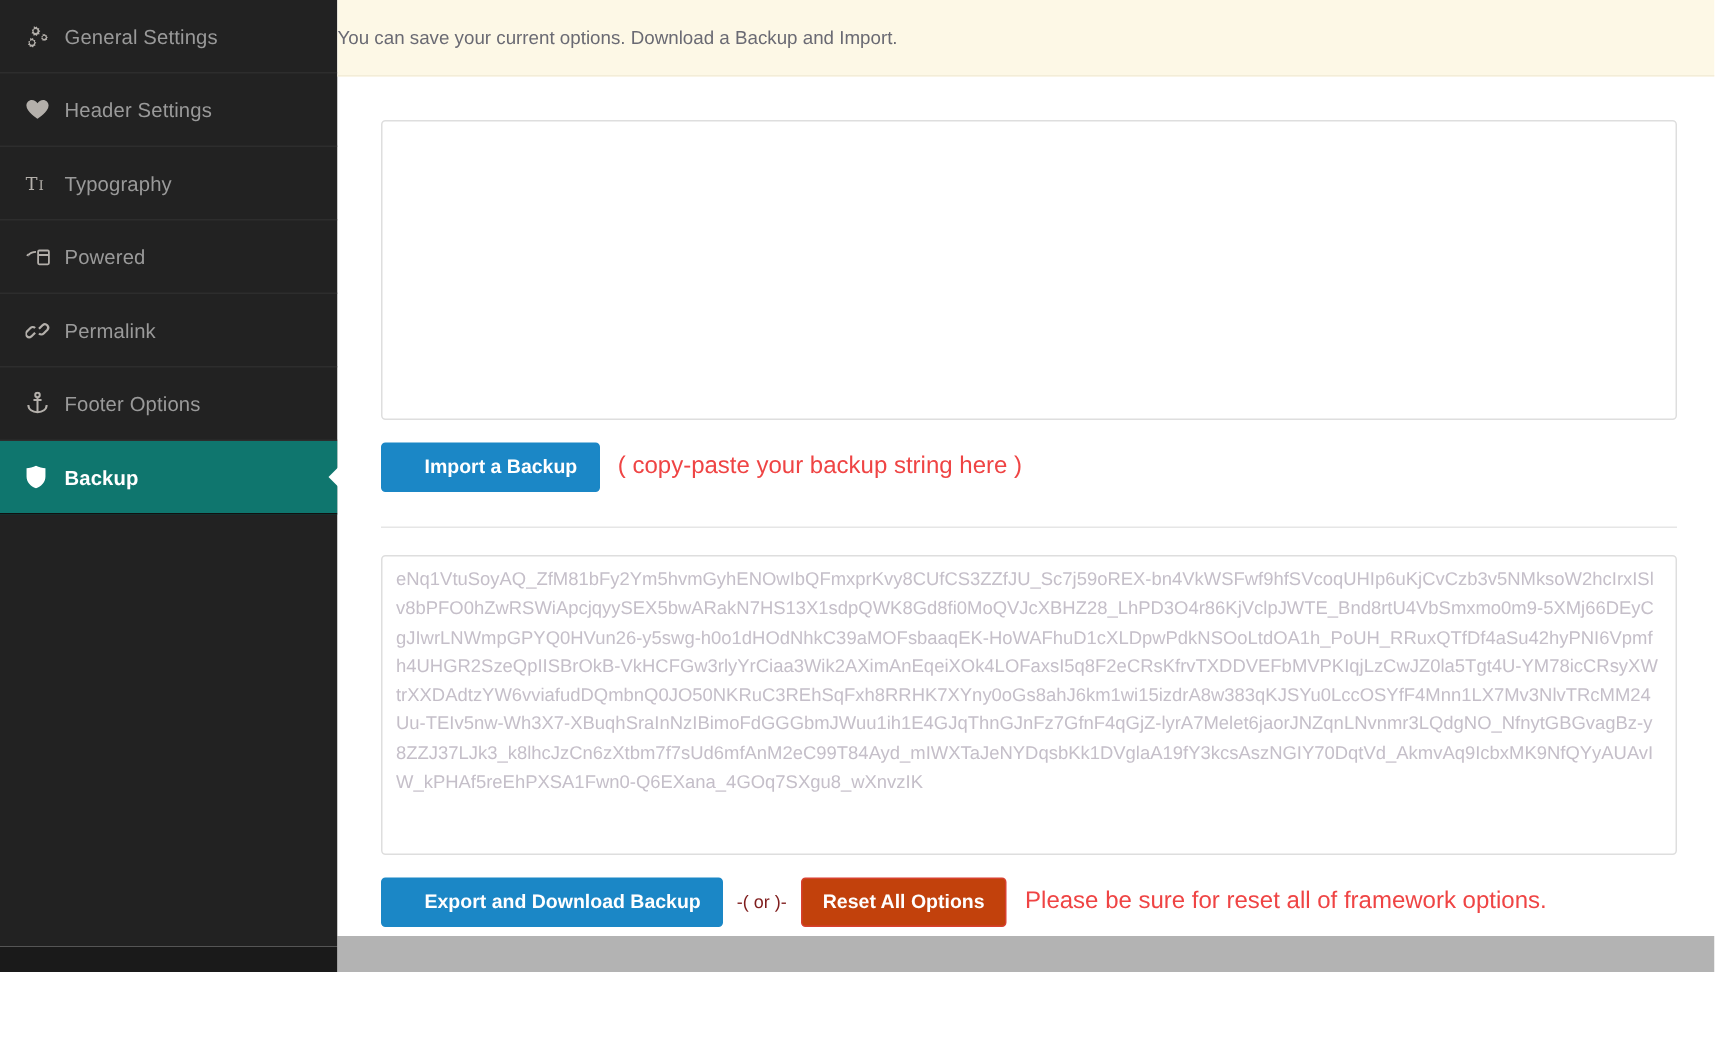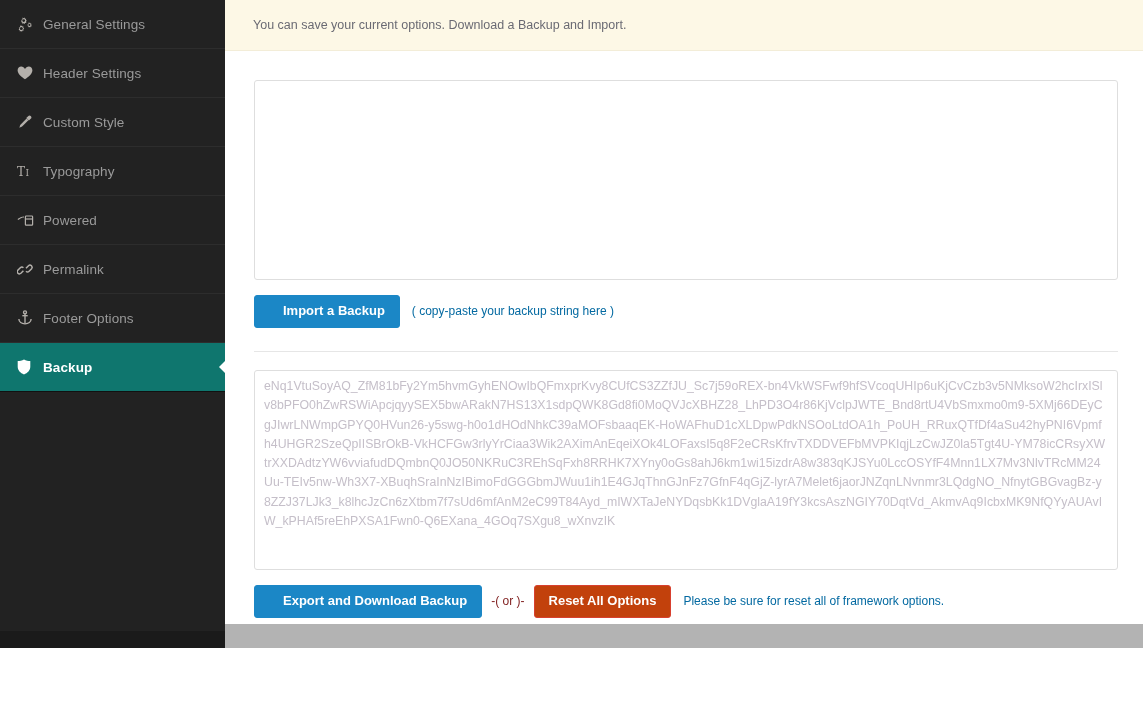--- a/index.html
+++ b/index.html
@@ -76,21 +76,20 @@
     left: 225px; top: 0;
     width: 918px; height: 624px;
     background: #ffffff;
   }
   .notice {
     height: 51px;
     background: #fdf8e6;
     border-bottom: 1px solid #f3edd8;
     display: flex;
     align-items: center;
-    padding-left: 28px;
     color: #6a6a73;
     font-size: 12.5px;
   }
   .panel {
     padding: 29px 25px 0 29px;
   }
   .import-area {
     width: 864px;
     height: 200px;
     border: 1px solid #dedede;
@@ -117,22 +116,22 @@
     color: #ffffff;
     padding: 8px 14px;
     cursor: pointer;
     line-height: 1.15;
     font-family: "Liberation Sans", sans-serif;
   }
   .btn-primary { background: #1b87c6; border-color: #1b87c6; padding-left: 28px; }
   .btn-danger  { background: #c2410c; border-color: #d8402f; }
   .hint {
     margin-left: 12px;
-    font-size: 12px;
-    color: #0369a1;
+    font-size: 16px;
+    color: #ef4444;
   }
   .or-sep {
     margin: 0 9px;
     font-size: 12px;
     color: #7f1d1d;
   }
   .divider {
     width: 864px;
     height: 1px;
     background: #e6e6e6;
@@ -203,29 +202,20 @@
 
       <li class="nav-item">
         <span class="ico">
           <svg width="16" height="14" viewBox="0 0 16 14" fill="currentColor">
             <path d="M8 13.2 C8 13.2 0.6 8.6 0.6 4.4 C0.6 2.1 2.3 0.6 4.2 0.6 C5.9 0.6 7.2 1.6 8 2.9 C8.8 1.6 10.1 0.6 11.8 0.6 C13.7 0.6 15.4 2.1 15.4 4.4 C15.4 8.6 8 13.2 8 13.2 Z"></path>
           </svg>
         </span>
         <span class="lbl">Header Settings</span>
       </li>
 
-      <li class="nav-item">
-        <span class="ico">
-          <svg width="16" height="16" viewBox="0 0 16 16" fill="none" stroke="currentColor" stroke-width="1.4">
-            <path d="M13.7 1.9 c1 1 1 2 0 2.9 L11.9 6.6 9.3 4.0 11.1 2.2 c0.9 -1 1.9 -1 2.6 -0.3 Z" fill="currentColor" stroke="none"></path>
-            <path d="M9.6 4.4 L11.4 6.2 5.1 12.6 2.4 13.7 3.2 10.9 Z" fill="currentColor" stroke="none"></path>
-          </svg>
-        </span>
-        <span class="lbl">Custom Style</span>
-      </li>
 
       <li class="nav-item">
         <span class="ico">
           <svg width="18" height="14" viewBox="0 0 18 14" fill="currentColor">
             <text x="0" y="11.5" font-family="DejaVu Serif, serif" font-size="12">T</text>
             <text x="8.6" y="11.5" font-family="DejaVu Serif, serif" font-size="9">I</text>
           </svg>
         </span>
         <span class="lbl">Typography</span>
       </li>

